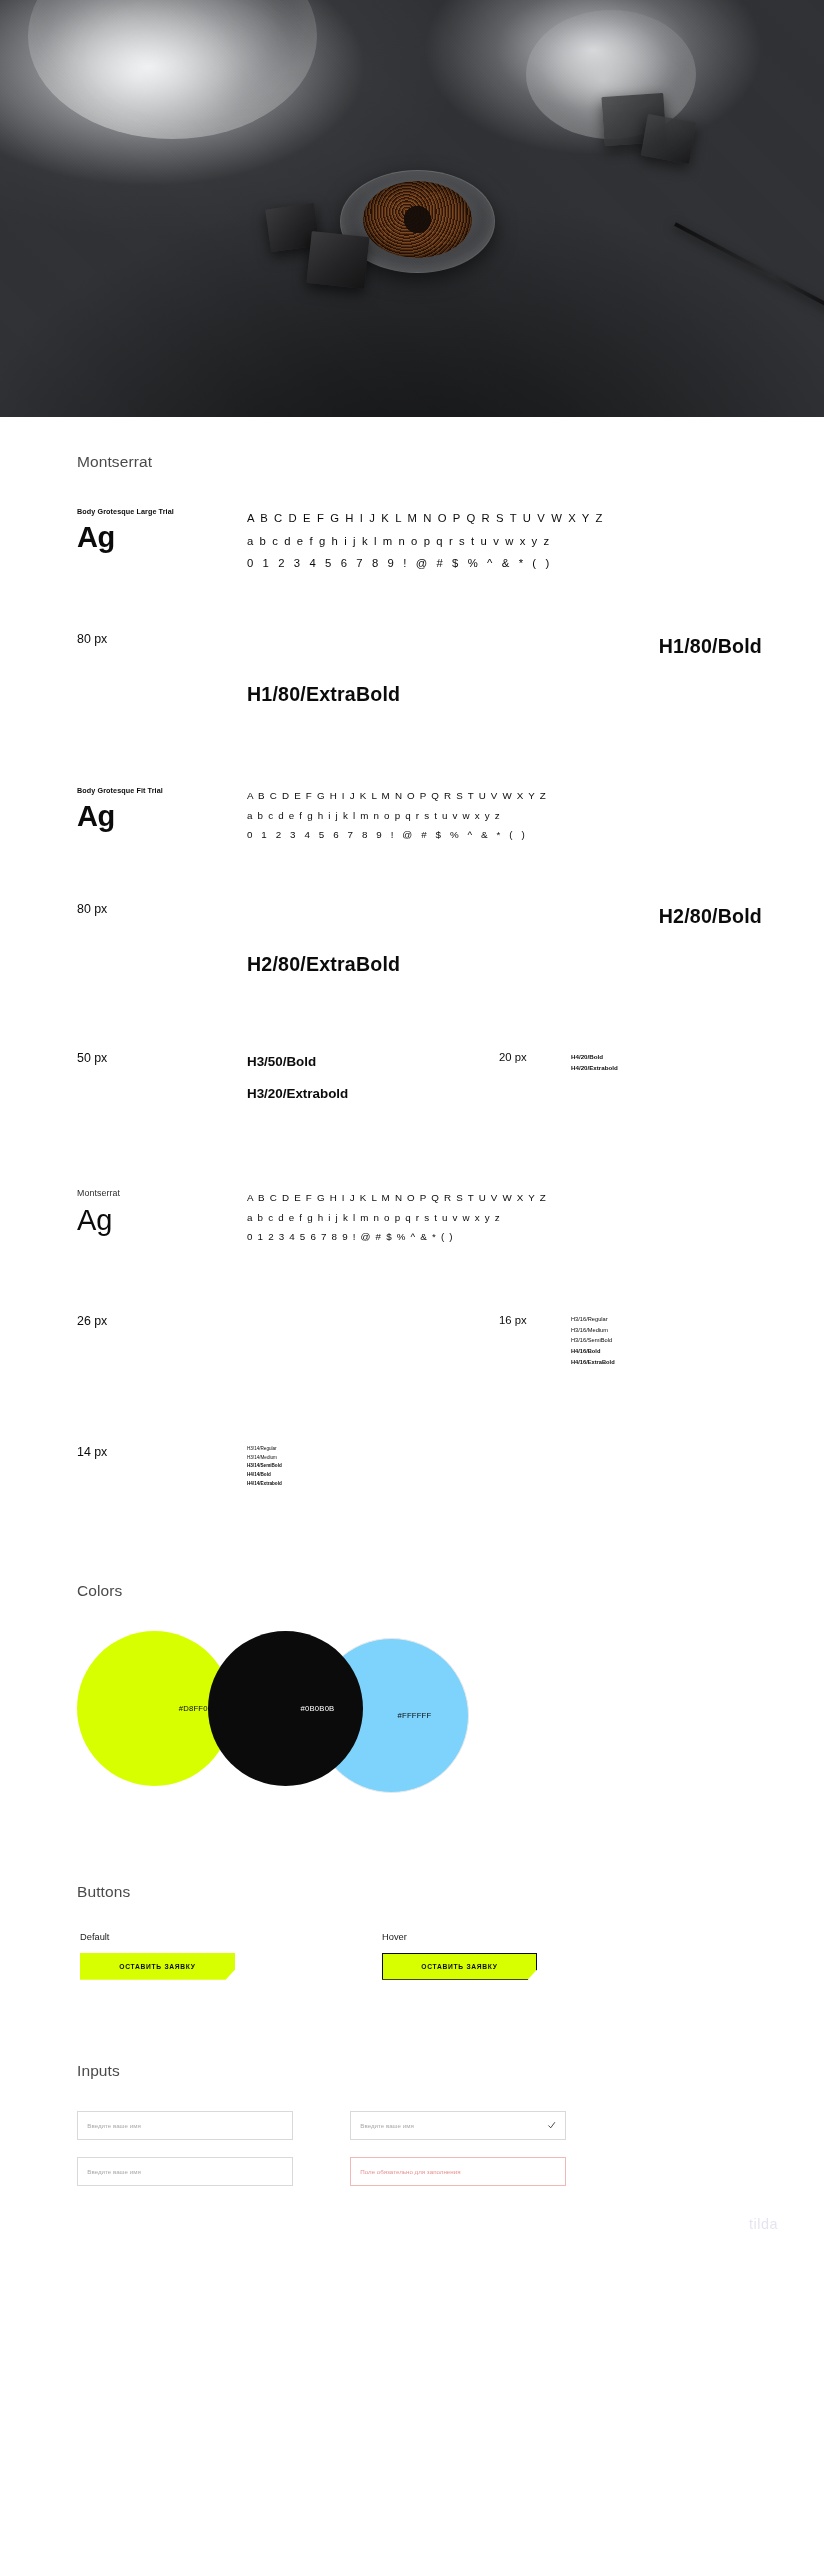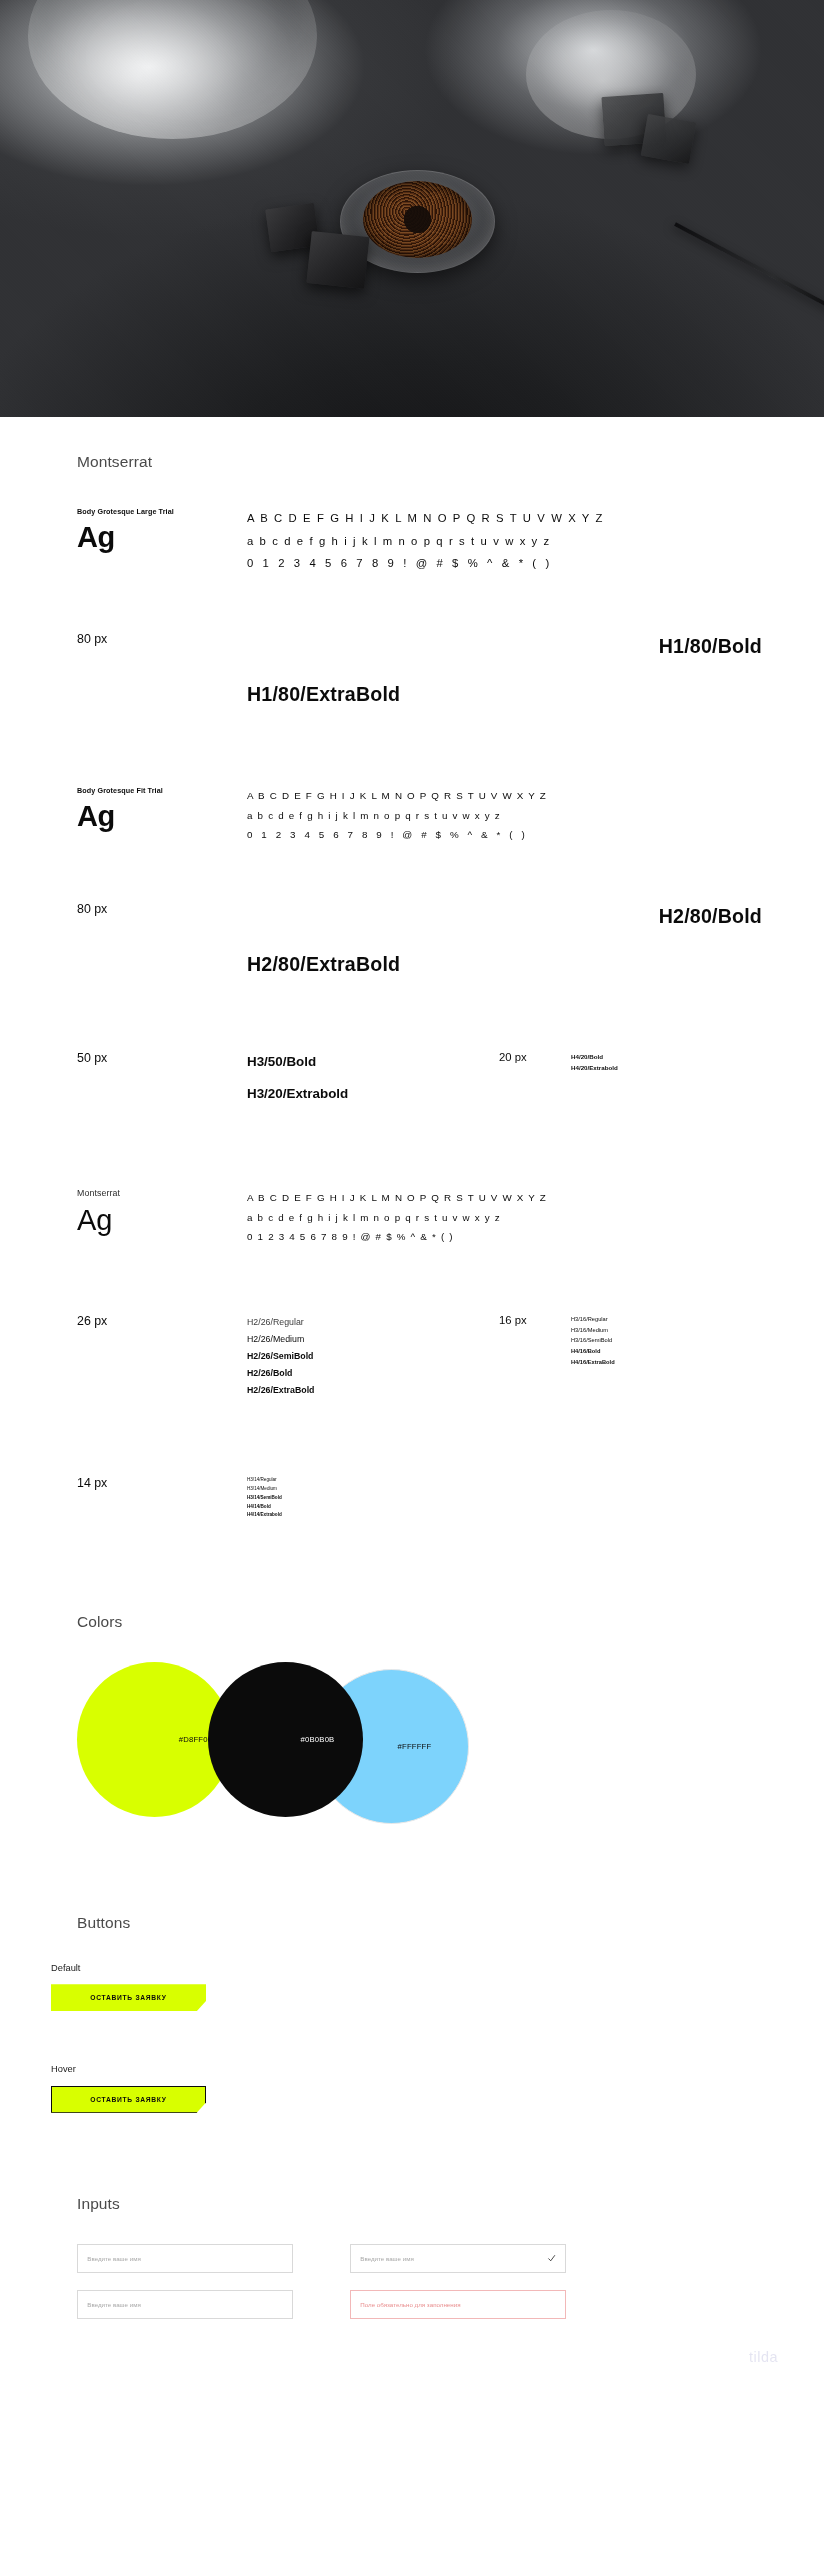--- a/index.html
+++ b/index.html
@@ -147,21 +147,21 @@
   }
   .sw-1 { left: 77px; top: 0; background: #D8FF00; z-index: 1; }
   .sw-2 { left: 208px; top: 0; background: #0B0B0B; z-index: 3; }
   .sw-3 { left: 314px; top: 7px; background: #7dd3fc; border: 0.5px solid #e8e8e8; z-index: 2; }
   .sw-label { font-size: 7.7px; letter-spacing: 0.2px; }
   .sw-1 .sw-label { color: #0b0b0b; transform: translateX(41px); }
   .sw-2 .sw-label { color: #ffffff; transform: translateX(32px); }
   .sw-3 .sw-label { color: #0b0b0b; transform: translateX(23px); }
 
   
-  .btn-grid { display: flex; gap: 53px; padding-left: 51px; flex-direction: column; }
+  .btn-grid { display: flex; gap: 86px; padding-left: 80px; }
   .btn-col { width: 216px; }
   .btn-state { font-size: 9.3px; color: #1a1a1a; margin-bottom: 11.3px; }
   .btn {
     display: inline-flex; align-items: center; justify-content: center;
     height: 27px; padding: 0 15.5px; min-width: 155px;
     font-size: 6.7px; font-weight: 700; letter-spacing: 0.7px;
     color: #0b0b0b; border: none; cursor: pointer;
     text-transform: uppercase;
   }
   .btn-default {
@@ -296,27 +296,20 @@
       <div class="glyph-line sm">A B C D E F G H I J K L M N O P Q R S T U V W X Y Z</div>
       <div class="glyph-line sm">a b c d e f g h i j k l m n o p q r s t u v w x y z</div>
       <div class="glyph-line sm">0 1 2 3 4 5 6 7 8 9 ! @ # $ % ^ &amp; * ( )</div>
     </div>
   </div>
 
   <div style="height:67px"></div>
   <div class="block two-col">
     <div class="col-a size-row">
       <div class="size-label">26 px</div>
-      <div class="samples">
-        <div class="m26 r">H2/26/Regular</div>
-        <div class="m26 me">H2/26/Medium</div>
-        <div class="m26 sb">H2/26/SemiBold</div>
-        <div class="m26 b">H2/26/Bold</div>
-        <div class="m26 xb">H2/26/ExtraBold</div>
-      </div>
     </div>
     <div class="col-b">
       <div class="size-label sm">16 px</div>
       <div class="samples">
         <div class="m16 r">H3/16/Regular</div>
         <div class="m16 me">H3/16/Medium</div>
         <div class="m16 sb">H3/16/SemiBold</div>
         <div class="m16 b" style="font-weight:700">H4/16/Bold</div>
         <div class="m16 xb" style="font-weight:800">H4/16/ExtraBold</div>
       </div>

